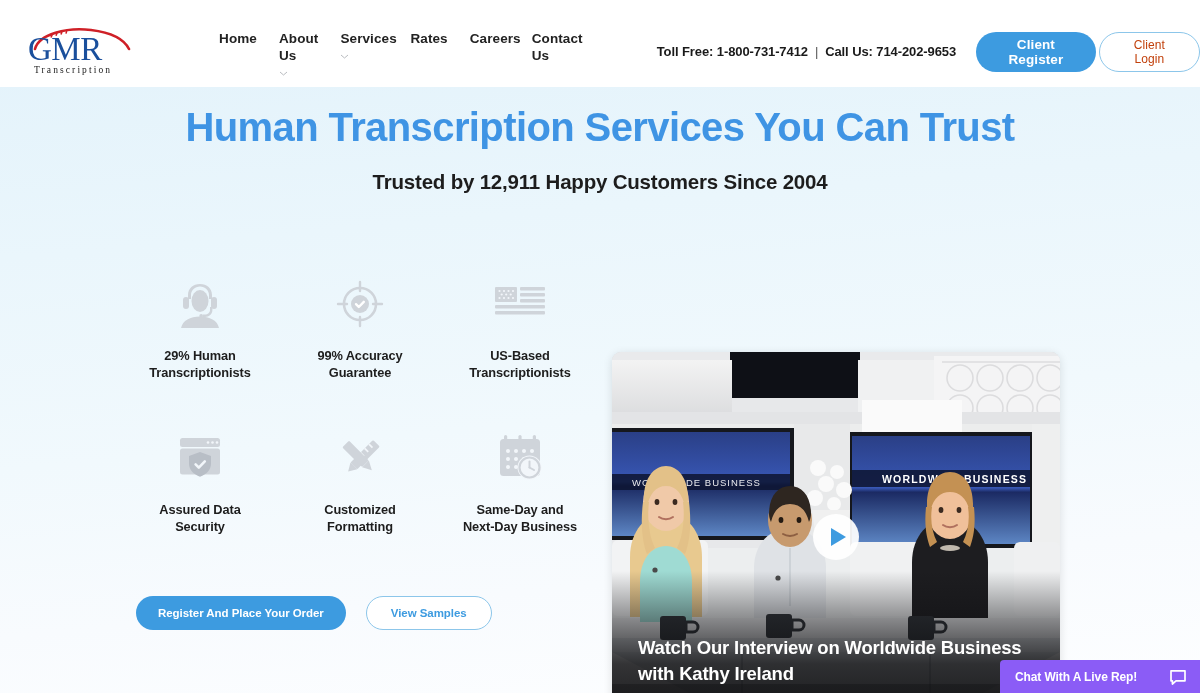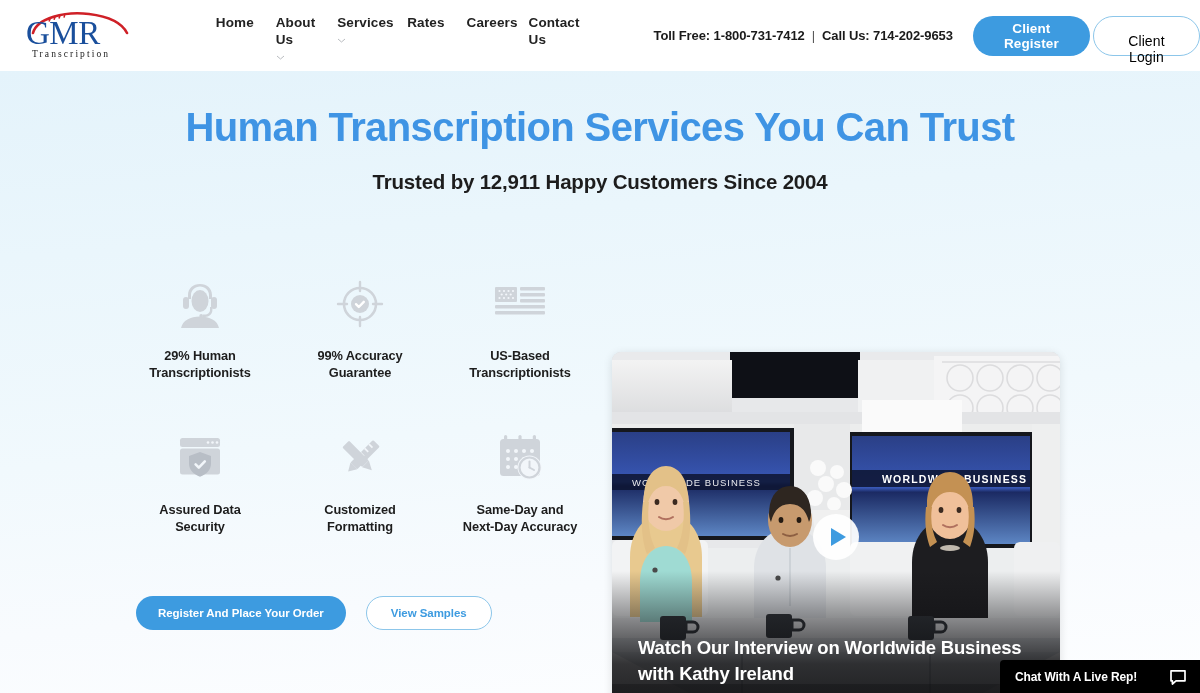--- a/index.html
+++ b/index.html
@@ -5,21 +5,21 @@
   * { box-sizing: border-box; margin: 0; padding: 0; }
   html, body {
     width: 1200px; height: 693px; overflow: hidden;
     font-family: "Liberation Sans", sans-serif;
     background: #ffffff;
   }
   .page { position: relative; width: 1200px; height: 693px; overflow: hidden; }
 
   
   .header {
-    position: absolute; top: 0; left: 0; width: 1200px; height: 71px;
+    position: absolute; top: 16px; left: 0; width: 1200px; height: 71px;
     background: #ffffff; display: flex; align-items: center;
     z-index: 40;
   }
   .logo-wrap {
     width: 150px; margin-left: 18px; display: flex;
     flex-direction: column; align-items: center; justify-content: center;
   }
   .logo-svg { display: block; }
 
   .nav {
@@ -45,22 +45,22 @@
   }
   .contact-sep { margin: 0 7px; color: #555; font-weight: normal; }
 
   .hdr-btns { margin-left: 20px; display: flex; align-items: center; gap: 3px; }
   .btn-register {
     background: #3d9be0; color: #fff; border: none; border-radius: 22px;
     padding: 0 23px; height: 40px; font-size: 13.5px; font-weight: 600;
     cursor: pointer; letter-spacing: .1px;
   }
   .btn-login {
-    background: #fff; color: #000000; border: 1.2px solid #8cc6ea;
-    border-radius: 22px; padding: 16px 25px; height: 40px; font-size: 14px;
+    background: #fff; color: #c2410c; border: 1.2px solid #8cc6ea;
+    border-radius: 22px; padding: 4px 25px; height: 40px; font-size: 12px;
     cursor: pointer; letter-spacing: .1px;
   }
 
   
   .hero {
     position: absolute; top: 70px; left: 0; width: 1200px; height: 623px;
     background: linear-gradient(175deg,#e4f3fb 0%, #eaf6fc 26%, #f1f9fd 55%, #f8fbfe 78%, #fdfeff 100%);
   }
   .hero h1 {
     text-align: center; margin-top: 35px; font-size: 40px; font-weight: bold;
@@ -130,21 +130,21 @@
   .play-tri {
     width: 0; height: 0; margin-left: 4px;
     border-left: 15px solid #3d9be0;
     border-top: 9.5px solid transparent;
     border-bottom: 9.5px solid transparent;
   }
 
   
   .chat {
     position: absolute; right: 0px; bottom: 0px; width: 200px; height: 33px;
-    background: #000000; border-top-left-radius: 4px;
+    background: #8b5cf6; border-top-left-radius: 4px;
     display: flex; align-items: center; justify-content: space-between;
     padding: 0 13px 0 15px; cursor: pointer; z-index: 50;
   }
   .chat-label { color: #fff; font-size: 12px; font-weight: bold; letter-spacing: -0.1px; }
   .chat-icon svg { display: block; }
 </style>
 </head>
 <body>
 
 <div class="page">
@@ -356,21 +356,21 @@
               <circle cx="33.5" cy="33.5" r="12" fill="#f2f6fa"></circle>
               <circle cx="33.5" cy="33.5" r="10" fill="none" stroke="#cfd4da" stroke-width="2.2"></circle>
               <g stroke="#cfd4da" stroke-width="2" stroke-linecap="round">
                 <line x1="33.5" y1="33.5" x2="33.5" y2="27.5"></line>
                 <line x1="33.5" y1="33.5" x2="38" y2="36"></line>
               </g>
             </svg>
           </div>
           <div class="feat-label">
             <span>Same-Day and</span><br>
-            <span>Next-Day Accuracy</span>
+            <span>Next-Day Business</span>
           </div>
         </div>
 
       </div>
 
       <div class="cta-row">
         <button class="btn-order">Register And Place Your Order</button>
         <button class="btn-samples">View Samples</button>
       </div>
     </div>

